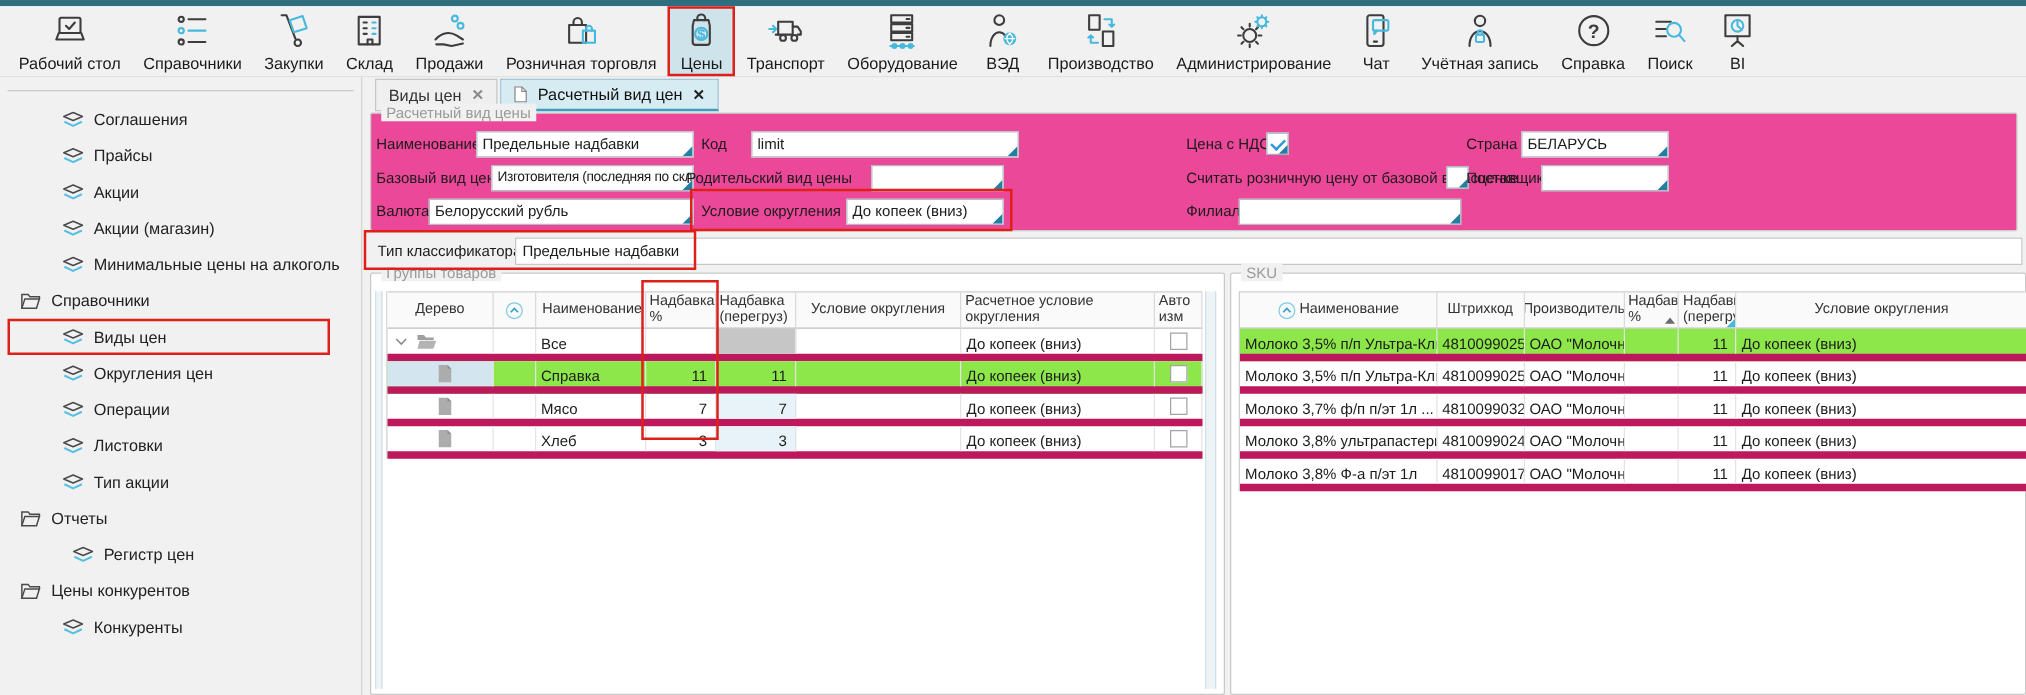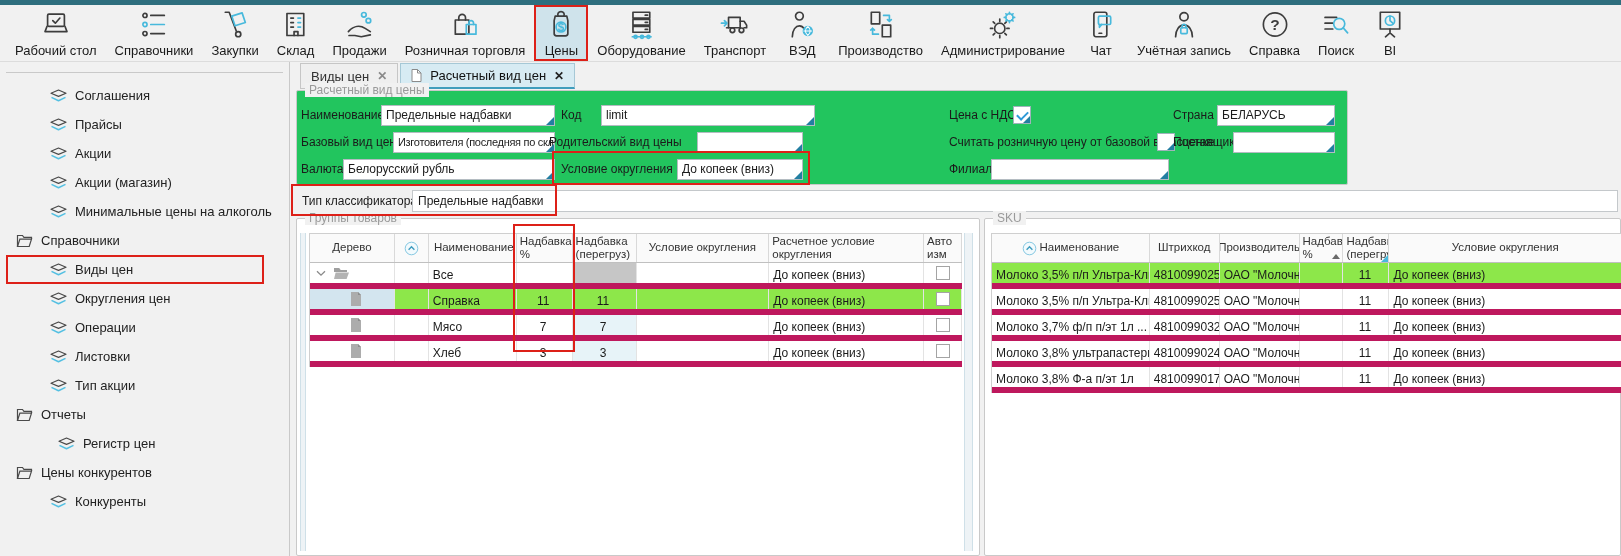--- a/index.html
+++ b/index.html
@@ -22,21 +22,21 @@
 .side-item.leaf {padding-left:44px}
 .side-item.hl-red {border:2px solid #dd2018;width:258px;padding-left:42px}
 #main {position:absolute;left:290px;top:62px;width:1331px;height:494px;background:#f1f1f1}
 #tabbar {position:absolute;left:10px;top:1px;height:26px;display:flex;gap:2px}
 .tab {display:flex;align-items:center;gap:8px;padding:0 10px;border:1px solid #c6c6c6;background:#efefef;font-size:13px;color:#333}
 .tab.active {background:#d7ebf3;border-color:#a6c8d6;border-bottom:2px solid #3e9dbd;color:#111}
 .close {color:#8a8a8a;font-size:12px;font-weight:bold}
 .tab.active .close {color:#222}
 .gbox {position:absolute;border:1px solid #c9c9c9;border-radius:2px}
 .gtitle {position:absolute;top:-8px;left:8px;background:#f1f1f1;padding:0 4px;color:#9a9a9a;font-size:12px}
-#gb-form {left:6px;top:28px;width:1052px;height:95px;background:#22c55e}
+#gb-form {left:6px;top:28px;width:1318px;height:95px;background:#ec4899}
 .frow {position:absolute;left:0;width:100%;height:21px}
 .flabel {position:absolute;line-height:21px;white-space:nowrap;color:#1b1b1b}
 .fld {position:absolute;top:0;height:21px;background:#fff;border:1px solid #b4bcc2;line-height:19px;padding:0 4px;white-space:nowrap;overflow:hidden}
 .fld::after {content:"";position:absolute;right:0;bottom:0;border-left:8px solid transparent;border-bottom:8px solid #237fa2}
 .fld.tight {font-size:11px;letter-spacing:-0.3px}
 .cbx {position:absolute;top:1px;width:18px;height:18px;background:#fff;border:1px solid #9fb3bb}
 .cbx::after {content:"";position:absolute;right:0;bottom:0;border-left:7px solid transparent;border-bottom:7px solid #237fa2}
 .cbx.checked::before {content:"";position:absolute;left:3px;top:4px;width:9px;height:5px;border-left:2px solid #2f9ad8;border-bottom:2px solid #2f9ad8;transform:rotate(-45deg)}
 #classifier-label {position:absolute;left:12px;top:128px;line-height:22px}
 #classifier-field {position:absolute;left:122px;top:128px;width:1206px;height:22px;background:#fff;border:1px solid #c4c8cb;line-height:20px;padding:0 5px}
@@ -44,21 +44,21 @@
 #gb-sku {left:694px;top:156px;width:637px;height:338px;background:#fff}
 .scrollstrip {position:absolute;background:#eef3f6;border-left:1px solid #cfe0e8;border-right:1px solid #cfe0e8}
 .tbl {position:absolute;background:#fff;border-left:1px solid #cfcfcf}
 .thead {display:flex;height:30px;border-top:1px solid #cfcfcf;border-bottom:1px solid #c0c0c0;background:#fafafa}
 .th {position:relative;border-right:1px solid #d9d9d9;font-size:11.5px;line-height:1.15;display:flex;align-items:center;justify-content:center;gap:3px;text-align:center;padding:1px 3px;overflow:hidden;color:#333}
 .th.thl {justify-content:flex-start;text-align:left}
 .th.filtermark::after {content:"";position:absolute;right:0;bottom:0;border-left:7px solid transparent;border-bottom:7px solid #47b9dc}
 .th.sortmark::before {content:"";position:absolute;right:2px;bottom:3px;border-left:4px solid transparent;border-right:4px solid transparent;border-bottom:5px solid #6a6a6a}
 .trow {display:flex;height:26px;border-bottom:6px solid #be185d}
 .td {border-right:1px solid #e3e3e3;line-height:25px;padding:0 4px;overflow:hidden;white-space:nowrap}
-.td.num {text-align:center;padding-right:6px}
+.td.num {text-align:right;padding-right:6px}
 .td.tree {display:flex;align-items:center;gap:7px;padding-left:6px}
 .td.cbcell {display:flex;align-items:center;justify-content:center;padding:0}
 .hl {background:#8de74a}
 .cellblue {background:#d3e5ef}
 .cellgray {background:#c6c6c6}
 .cellcyan {background:#e7f3f8}
 .cb {width:14px;height:14px;border:1px solid #a4a4a4;background:#fff;display:inline-block}
 .redbox {position:absolute;border:2px solid #dd2018;pointer-events:none;z-index:6}
 </style>
 </head>
@@ -125,40 +125,40 @@
     <svg class="ticon" width="36" height="32" viewBox="0 0 24 24">
         <path d="M9.8 5.5C9 3.8 10 2 12 2s3 1.8 2.2 3.5"></path>
         <path d="M7.5 5.5h9l.8 3.5v10a1.8 1.8 0 01-1.8 1.8H8.5a1.8 1.8 0 01-1.8-1.8v-10z"></path>
         <circle class="a" cx="12" cy="14" r="3.8"></circle>
         <text x="12" y="17">$</text>
       </svg>
     <span class="tb-label">Цены</span>
   </div>
   <div class="tb-item">
     <svg class="ticon" width="36" height="32" viewBox="0 0 24 24">
+        <rect x="7" y="6.5" width="9" height="8"></rect>
+        <path d="M16 9.5h3l2 3v2h-2M7 14.5H5.5"></path>
+        <circle cx="10" cy="16.5" r="1.8"></circle>
+        <circle cx="17" cy="16.5" r="1.8"></circle>
+        <path class="a" d="M1.5 11h4M3.8 9L5.8 11l-2 2"></path>
+      </svg>
+    <span class="tb-label">Транспорт</span>
+  </div>
+  <div class="tb-item">
+    <svg class="ticon" width="36" height="32" viewBox="0 0 24 24">
         <rect x="5" y="2.5" width="13" height="4.5"></rect>
         <rect x="5" y="8" width="13" height="4.5"></rect>
         <rect x="5" y="13.5" width="13" height="4.5"></rect>
         <path d="M14.5 4.8h1.8M14.5 10.3h1.8M14.5 15.8h1.8"></path>
         <path class="a" d="M4.5 21.5h14.5"></path>
         <circle class="a" cx="7" cy="21.5" r="1.2"></circle>
         <circle class="a" cx="12" cy="21.5" r="1.2"></circle>
         <circle class="a" cx="17" cy="21.5" r="1.2"></circle>
       </svg>
     <span class="tb-label">Оборудование</span>
-  </div>
-  <div class="tb-item">
-    <svg class="ticon" width="36" height="32" viewBox="0 0 24 24">
-        <rect x="7" y="6.5" width="9" height="8"></rect>
-        <path d="M16 9.5h3l2 3v2h-2M7 14.5H5.5"></path>
-        <circle cx="10" cy="16.5" r="1.8"></circle>
-        <circle cx="17" cy="16.5" r="1.8"></circle>
-        <path class="a" d="M1.5 11h4M3.8 9L5.8 11l-2 2"></path>
-      </svg>
-    <span class="tb-label">Транспорт</span>
   </div>
   <div class="tb-item">
     <svg class="ticon" width="36" height="32" viewBox="0 0 24 24">
         <circle cx="10" cy="5.5" r="3"></circle>
         <path d="M4.5 21.5c0-5.5 2.8-8.5 5.5-8.5 1.5 0 2.8.8 3.8 2.3"></path>
         <circle class="af" cx="16.5" cy="17" r="4"></circle>
         <path d="M13.5 17h6M16.5 13.5c-2.5 2.3-2.5 4.7 0 7M16.5 13.5c2.5 2.3 2.5 4.7 0 7" style="stroke:#fff;stroke-width:0.8"></path>
       </svg>
     <span class="tb-label">ВЭД</span>
   </div>

